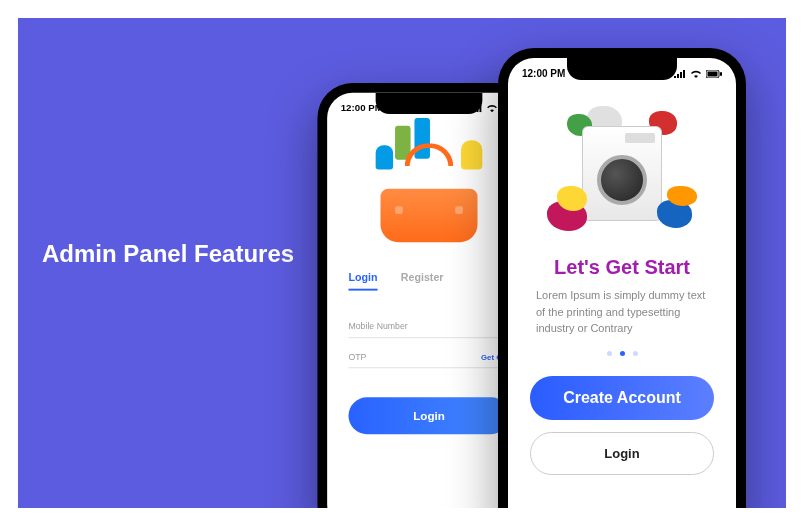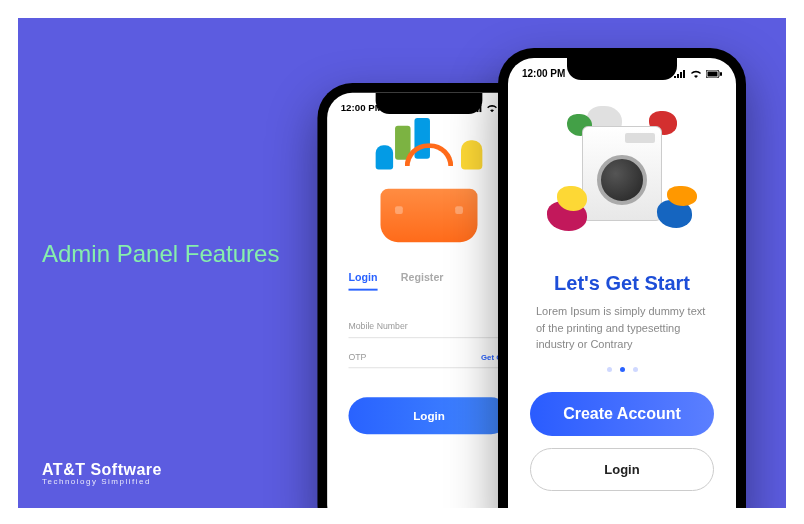--- a/index.html
+++ b/index.html
@@ -1,19 +1,19 @@
 <!DOCTYPE html>
 <html><head>
   <meta charset="utf-8">
   <style>
     * { margin: 0; padding: 0; box-sizing: border-box; }
     body { font-family: -apple-system, BlinkMacSystemFont, 'Segoe UI', sans-serif; background: #fff; display: flex; align-items: center; justify-content: center; min-height: 100vh; }
     .canvas { width: 804px; height: 524px; background: #fff; position: relative; }
     .hero { position: absolute; top: 18px; left: 18px; width: 768px; height: 490px; background: #5c5ce0; overflow: hidden; }
-    .headline { position: absolute; left: 24px; top: 220px; color: #86efac; font-size: 24px; font-weight: 400; line-height: 1.3; }
+    .headline { position: absolute; left: 24px; top: 220px; color: #ffffff; font-size: 24px; font-weight: 700; line-height: 1.3; }
     .brand { position: absolute; left: 24px; bottom: 22px; color: #fff; }
     .brand-name { font-size: 16px; font-weight: 700; letter-spacing: 0.5px; }
     .brand-tag { font-size: 8px; letter-spacing: 1.5px; opacity: 0.85; margin-top: -2px; }
 
     
     .phone { position: absolute; background: #000; border-radius: 36px; padding: 10px; box-shadow: 0 20px 50px rgba(0,0,0,0.4); }
     .screen { background: #fff; border-radius: 26px; overflow: hidden; position: relative; width: 100%; height: 100%; }
     .notch { position: absolute; top: 0; left: 50%; transform: translateX(-50%); width: 110px; height: 22px; background: #000; border-radius: 0 0 14px 14px; z-index: 5; }
     .statusbar { display: flex; justify-content: space-between; align-items: center; padding: 7px 14px 0; font-size: 10px; font-weight: 700; color: #000; height: 24px; }
     .sb-right { display: flex; align-items: center; gap: 4px; }
@@ -52,42 +52,38 @@
     .washer-panel { position: absolute; top: 6px; right: 6px; width: 30px; height: 10px; background: #ddd; border-radius: 2px; }
     .pile { position: absolute; border-radius: 40% 50% 45% 55%; }
     .pile.c1 { width: 40px; height: 30px; background: #c2185b; left: 0; bottom: 5px; }
     .pile.c2 { width: 35px; height: 28px; background: #1565c0; right: 5px; bottom: 8px; }
     .pile.c3 { width: 30px; height: 25px; background: #fdd835; left: 10px; bottom: 25px; }
     .pile.c4 { width: 35px; height: 30px; background: #e0e0e0; left: 40px; top: 0; }
     .pile.c5 { width: 28px; height: 24px; background: #d32f2f; right: 20px; top: 5px; }
     .pile.c6 { width: 25px; height: 22px; background: #43a047; left: 20px; top: 8px; }
     .pile.c7 { width: 30px; height: 20px; background: #ff9800; right: 0; bottom: 30px; }
 
-    .p2-title { text-align: center; font-size: 20px; font-weight: 700; color: #1d4ed8; margin-top: 20px; }
+    .p2-title { text-align: center; font-size: 20px; font-weight: 700; color: #a21caf; margin-top: 4px; }
     .p2-desc { text-align: left; font-size: 11px; color: #888; padding: 8px 28px 0; line-height: 1.5; }
     .dots { display: flex; justify-content: center; gap: 8px; margin-top: 14px; }
     .dot { width: 5px; height: 5px; border-radius: 50%; background: #cfd8ff; }
     .dot.active { background: #2962ff; }
     .p2-btn-primary { margin: 20px 22px 0; background: linear-gradient(90deg, #2a5cff, #5b7fff); color: #fff; text-align: center; padding: 13px; border-radius: 24px; font-size: 16px; font-weight: 600; }
     .p2-btn-secondary { margin: 12px 22px 0; background: #fff; color: #222; text-align: center; padding: 13px; border-radius: 24px; font-size: 13px; font-weight: 600; border: 1px solid #ccc; }
   </style>
 </head>
 <body>
 
 <div class="canvas">
   <div class="hero">
 
     <div class="headline">
       <div>Admin Panel Features</div>
     </div>
 
-    <div class="brand">
-      <div class="brand-name">AT&amp;T Software</div>
-      <div class="brand-tag">Technology Simplified</div>
-    </div>
 
     <div class="phone phone-1">
       <div class="screen">
         <div class="notch"></div>
         <div class="statusbar">
           <span>12:00 PM</span>
           <span class="sb-right sb-icons">
             <svg width="12" height="8" viewBox="0 0 12 8">
                 <path d="M0 6h2v2H0zM3 4h2v4H3zM6 2h2v6H6zM9 0h2v8H9z" fill="#000"></path>
               </svg>

